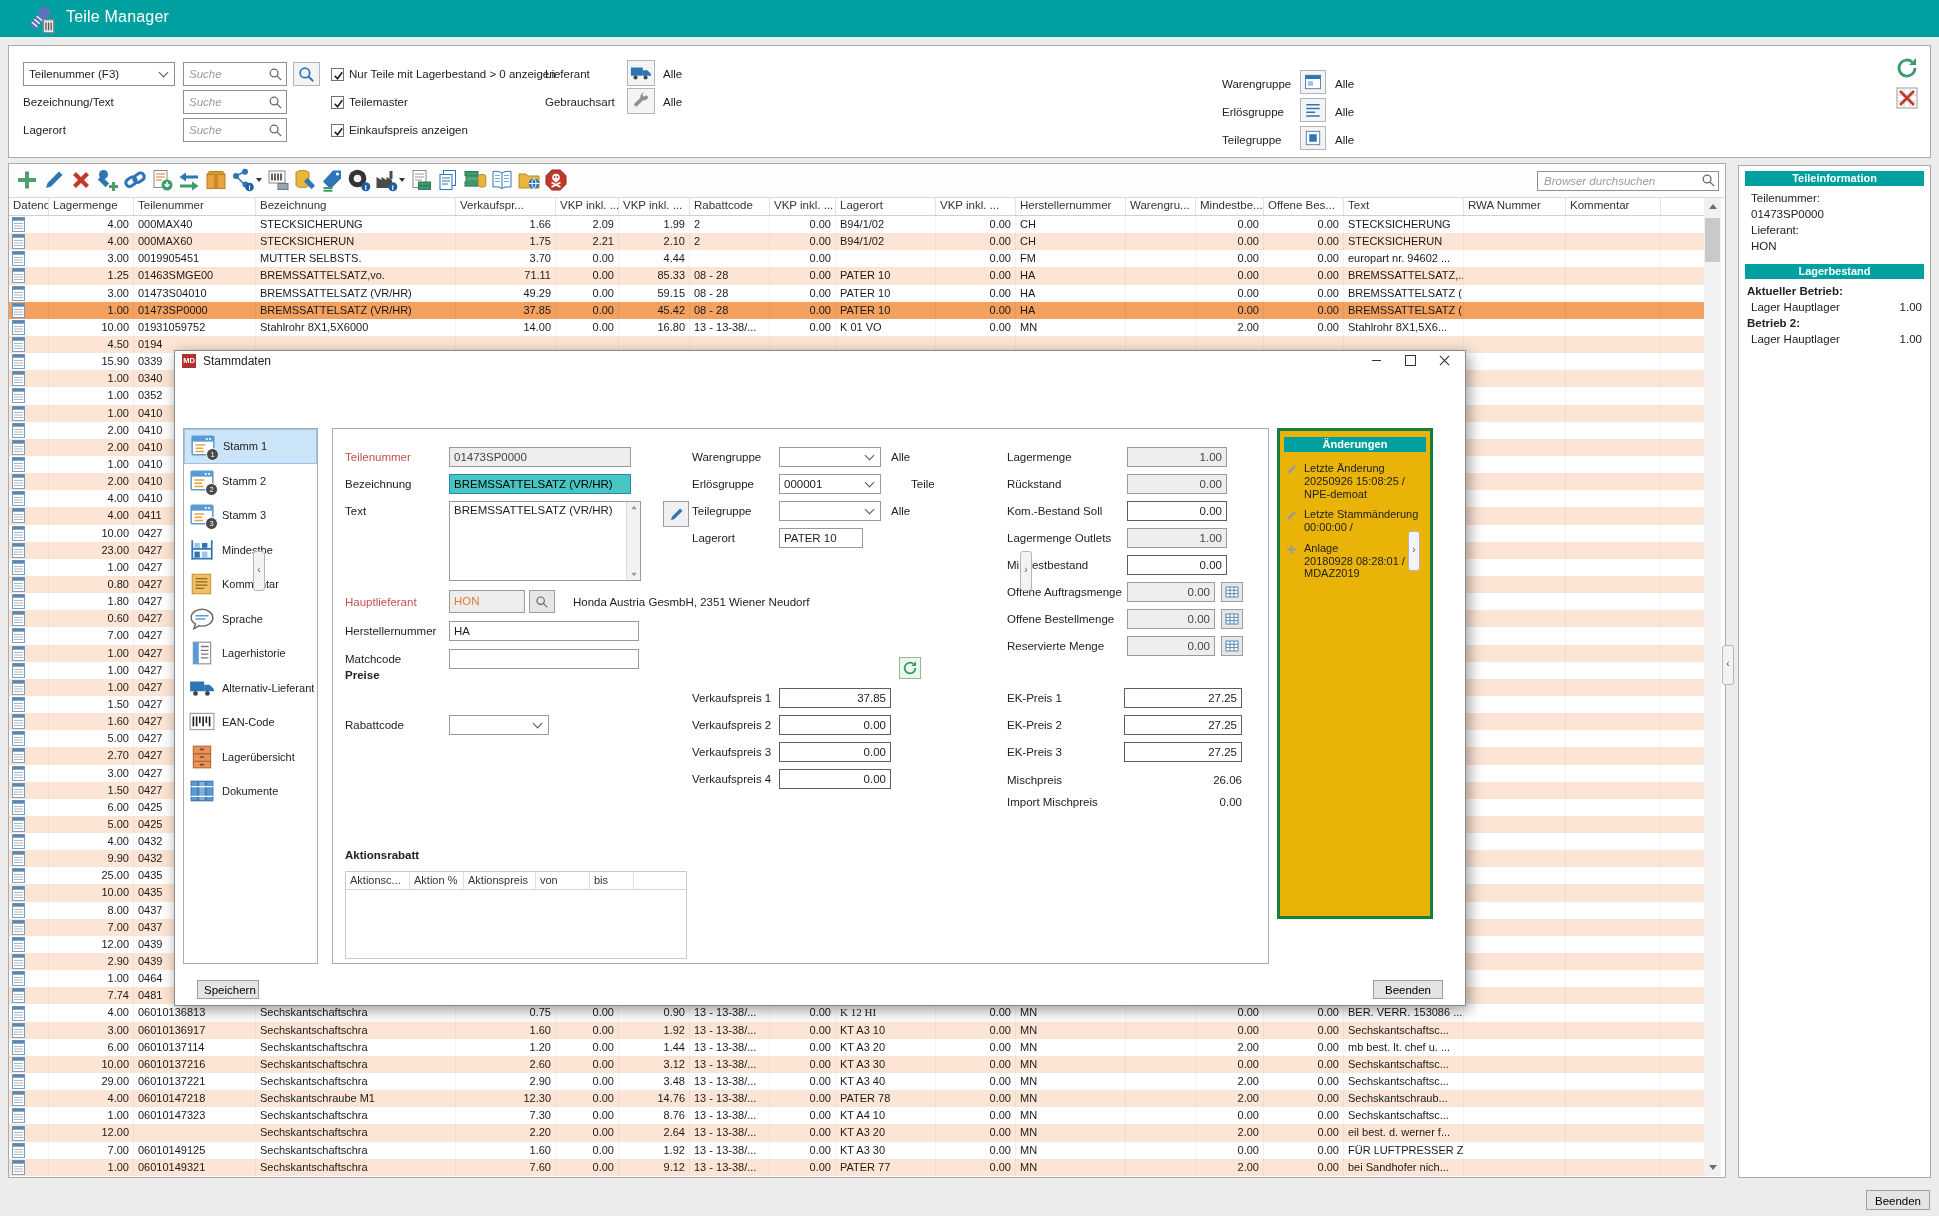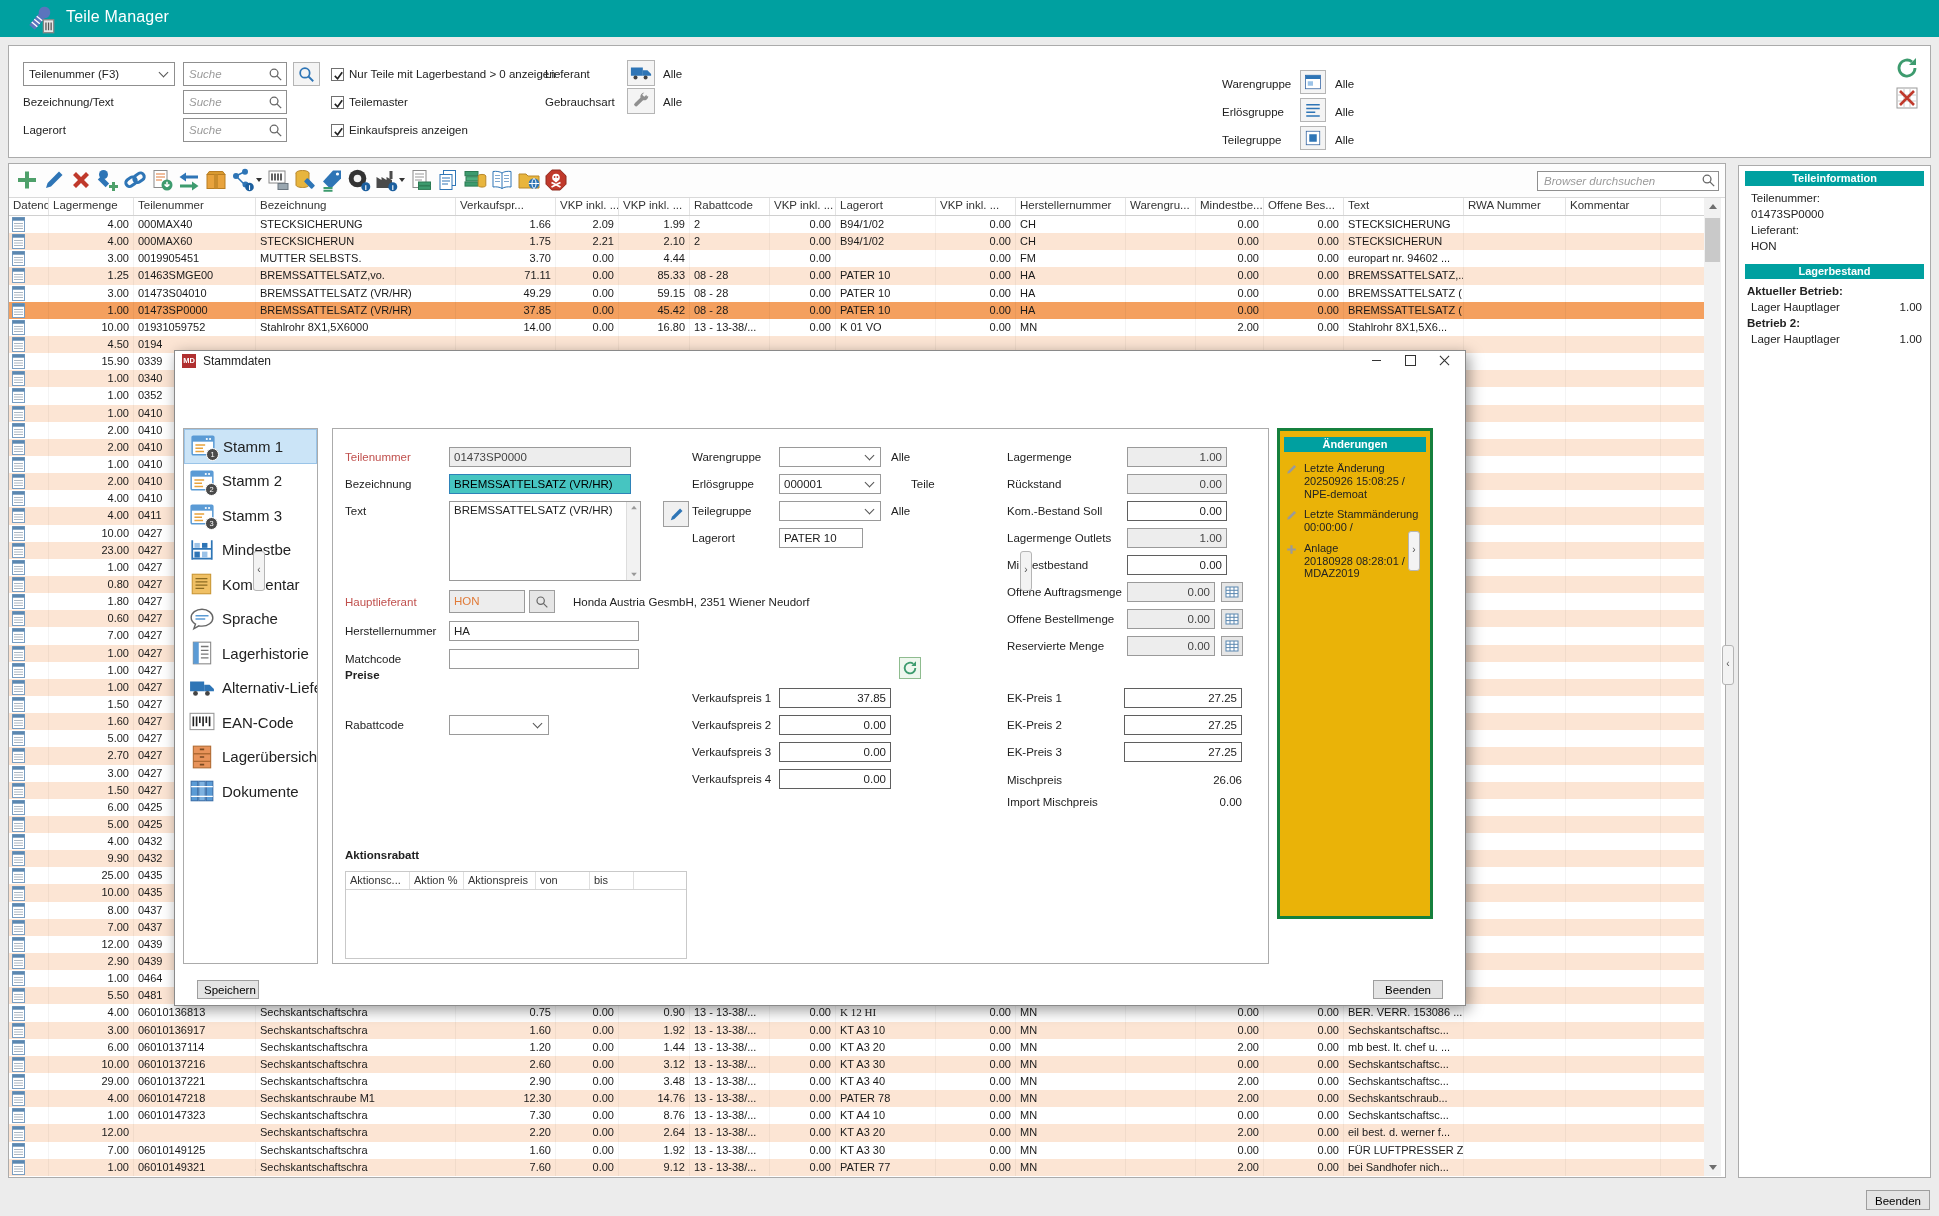--- a/index.html
+++ b/index.html
@@ -76,21 +76,21 @@
   .dheader .hsub{position:absolute;left:64px;top:34px;color:#eafafa;font-size:11px}
   .burger{position:absolute;right:20px;top:18px;width:22px;cursor:default}
   .burger div{height:3px;background:#1c1c1c;margin-bottom:3.5px}
   .navpanel{position:absolute;left:8px;top:77px;width:135px;height:536px;border:1px solid #ababab;box-sizing:border-box;background:#fff}
   .nav-item{position:relative;height:34.5px;display:flex;align-items:center;gap:7px;padding-left:5px;box-sizing:border-box}
   .nav-item.sel{background:#CBE4F7;border:1px solid #9ac4e8}
   .nav-item .nicon{position:relative;width:26px;height:26px;flex:none}
   .nav-item .nicon svg{width:26px;height:26px}
   .nav-item .badge{position:absolute;right:-3px;bottom:-2px;width:11px;height:11px;border-radius:50%;background:#4a4a4a;
        border:1px solid #fff;color:#fff;font-size:7.5px;text-align:center;line-height:11px}
-  .nav-item .nlabel{font-size:15px;white-space:nowrap;overflow:hidden}
+  .nav-item .nlabel{font-size:11px;white-space:nowrap;overflow:hidden}
   .formpanel{position:absolute;left:157px;top:77px;width:937px;height:536px;border:1px solid #ababab;box-sizing:border-box;background:#fff}
   .flbl{position:absolute;font-size:11.5px;color:#222;height:20px;line-height:20px;white-space:nowrap}
   .flbl.red{color:#C0504D}
   .fin{position:absolute;box-sizing:border-box;height:20px;border:1px solid #9a9a9a;background:#fff;font-size:11.5px;
        line-height:18px;padding:0 4px;white-space:nowrap;overflow:hidden}
   .fin.ro{background:#EDEDED;color:#444}
   .fin.num{text-align:right}
   .fin.edit{border:1px solid #5f5f5f}
   .fcombo{position:absolute;box-sizing:border-box;height:20px;border:1px solid #9a9a9a;background:#fff;display:flex;align-items:center}
   .fcombo .ctext{flex:1;padding-left:4px;font-size:11.5px}
@@ -1693,21 +1693,21 @@
       <div class="trow alt">
         <div class="tcell c" style="width: 40px;">
           <span style="width: 13px; height: 15px;">
             <svg viewBox="0 0 13 15" width="100%" height="100%">
               <rect x="0.5" y="0.5" width="12" height="14" fill="#fff" stroke="#7a9ec2"></rect>
               <rect x="0.5" y="0.5" width="12" height="3.2" fill="#5b87b0"></rect>
               <path d="M2 6.5h9M2 9h9M2 11.5h9" stroke="#aab6c2"></path>
             </svg>
           </span>
         </div>
-        <div class="tcell r" style="width: 85px;">5.50</div>
+        <div class="tcell r" style="width: 85px;">7.74</div>
         <div class="tcell l" style="width: 122px;">0481</div>
         <div class="tcell l" style="width: 200px;"></div>
         <div class="tcell r" style="width: 100px;"></div>
         <div class="tcell r" style="width: 63px;"></div>
         <div class="tcell r" style="width: 71px;"></div>
         <div class="tcell l" style="width: 80px;"></div>
         <div class="tcell r" style="width: 66px;"></div>
         <div class="tcell l" style="width: 100px;"></div>
         <div class="tcell r" style="width: 80px;"></div>
         <div class="tcell l" style="width: 110px;"></div>

